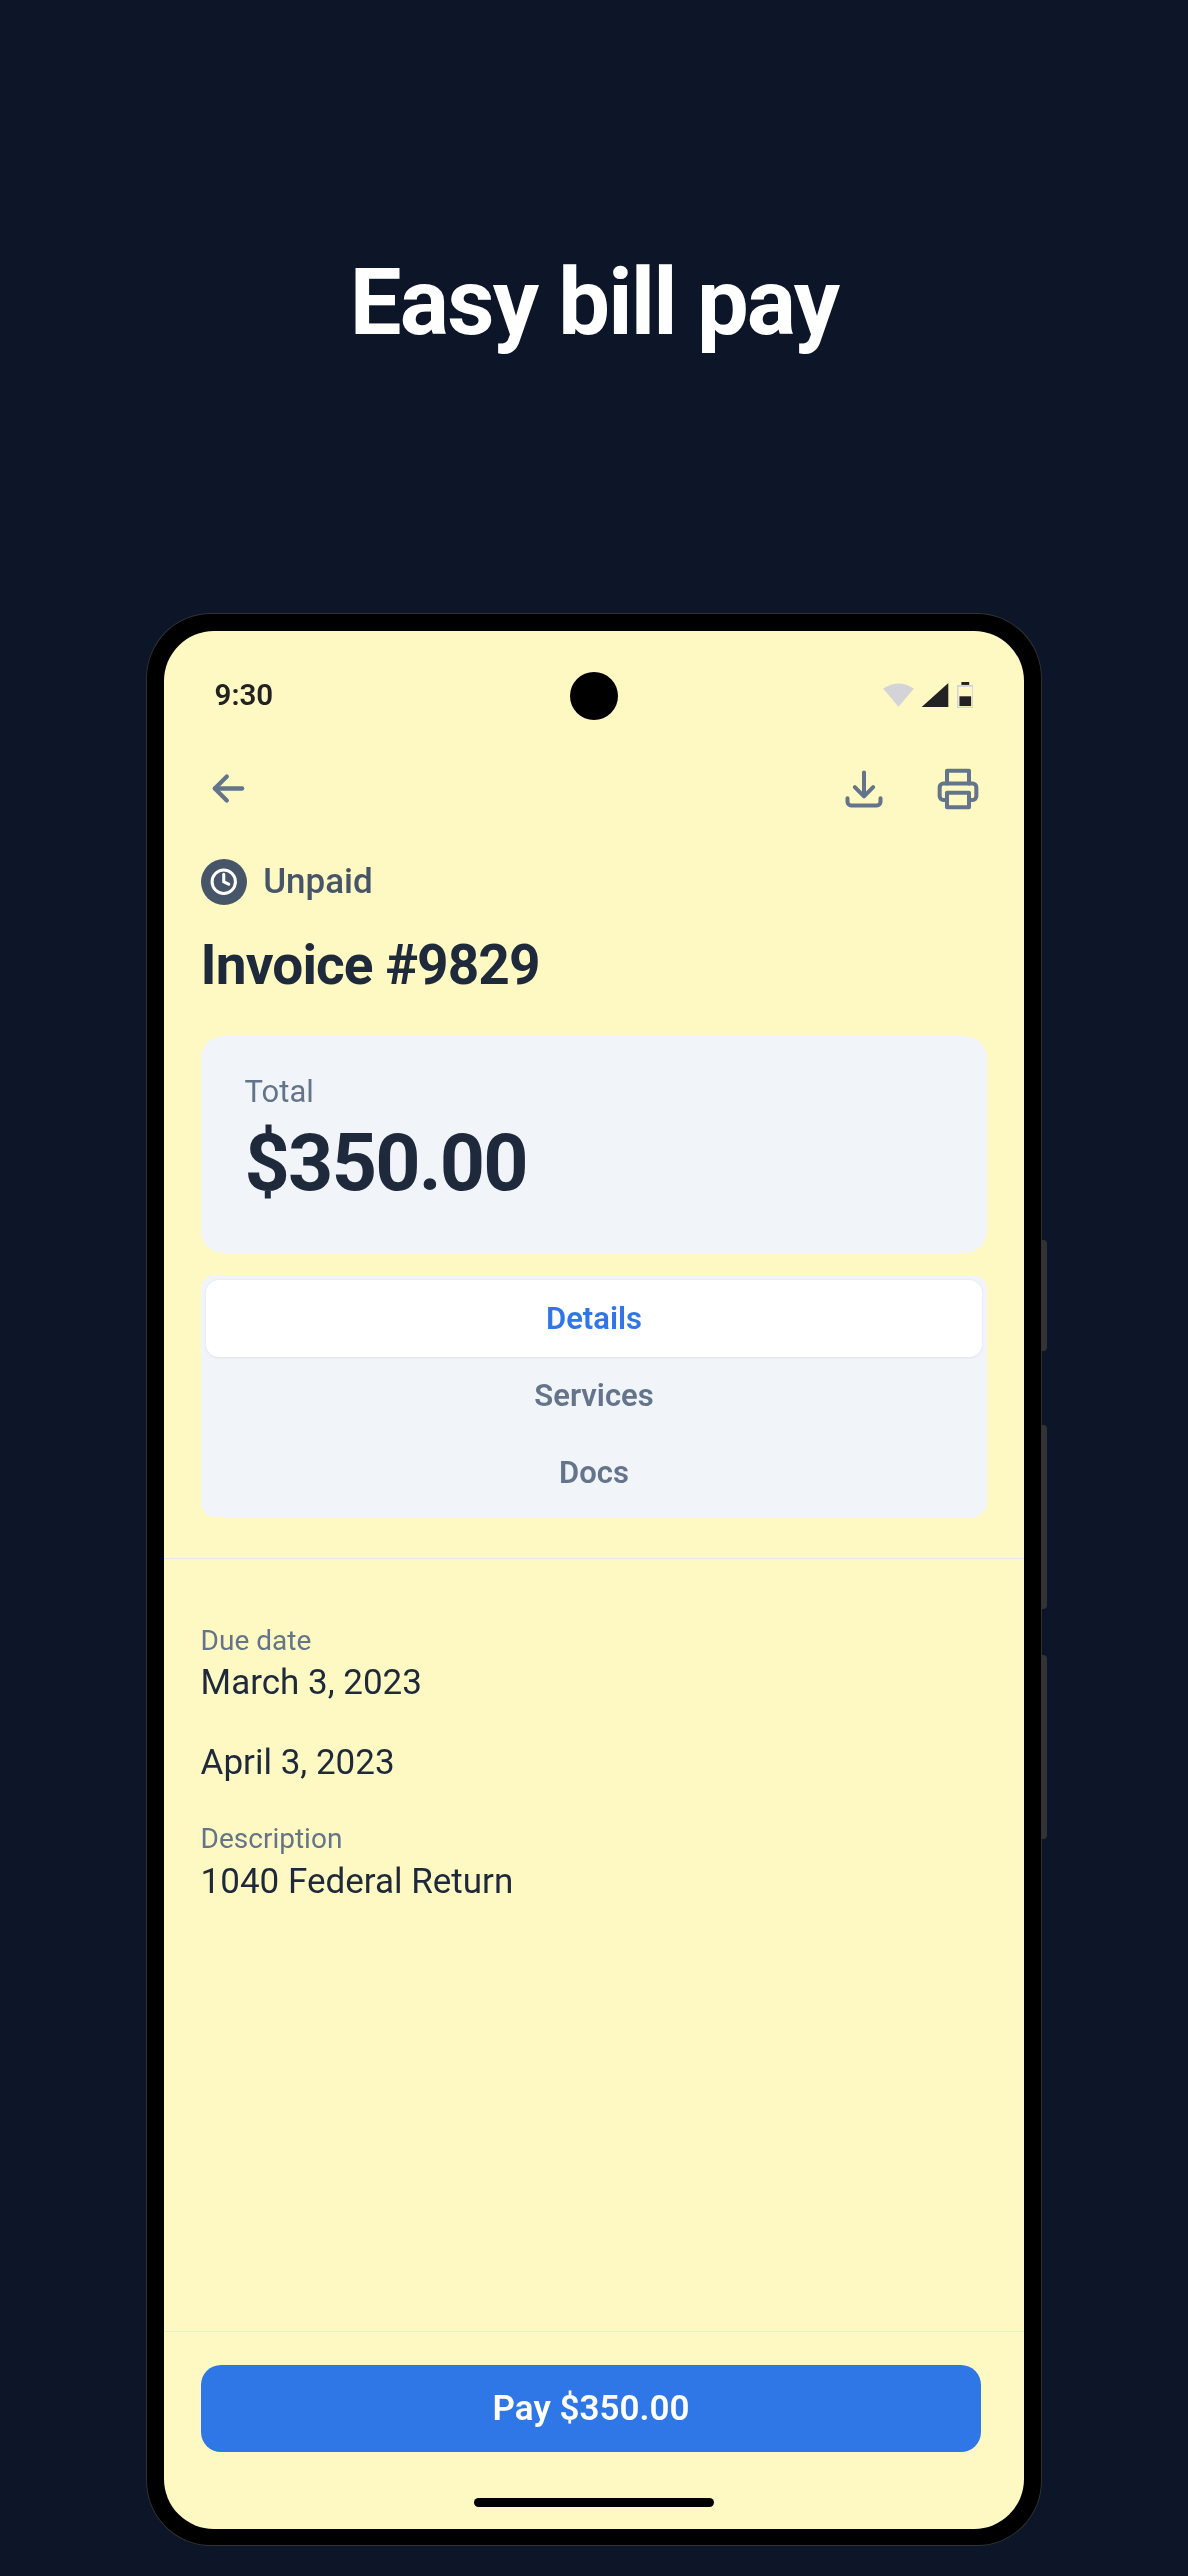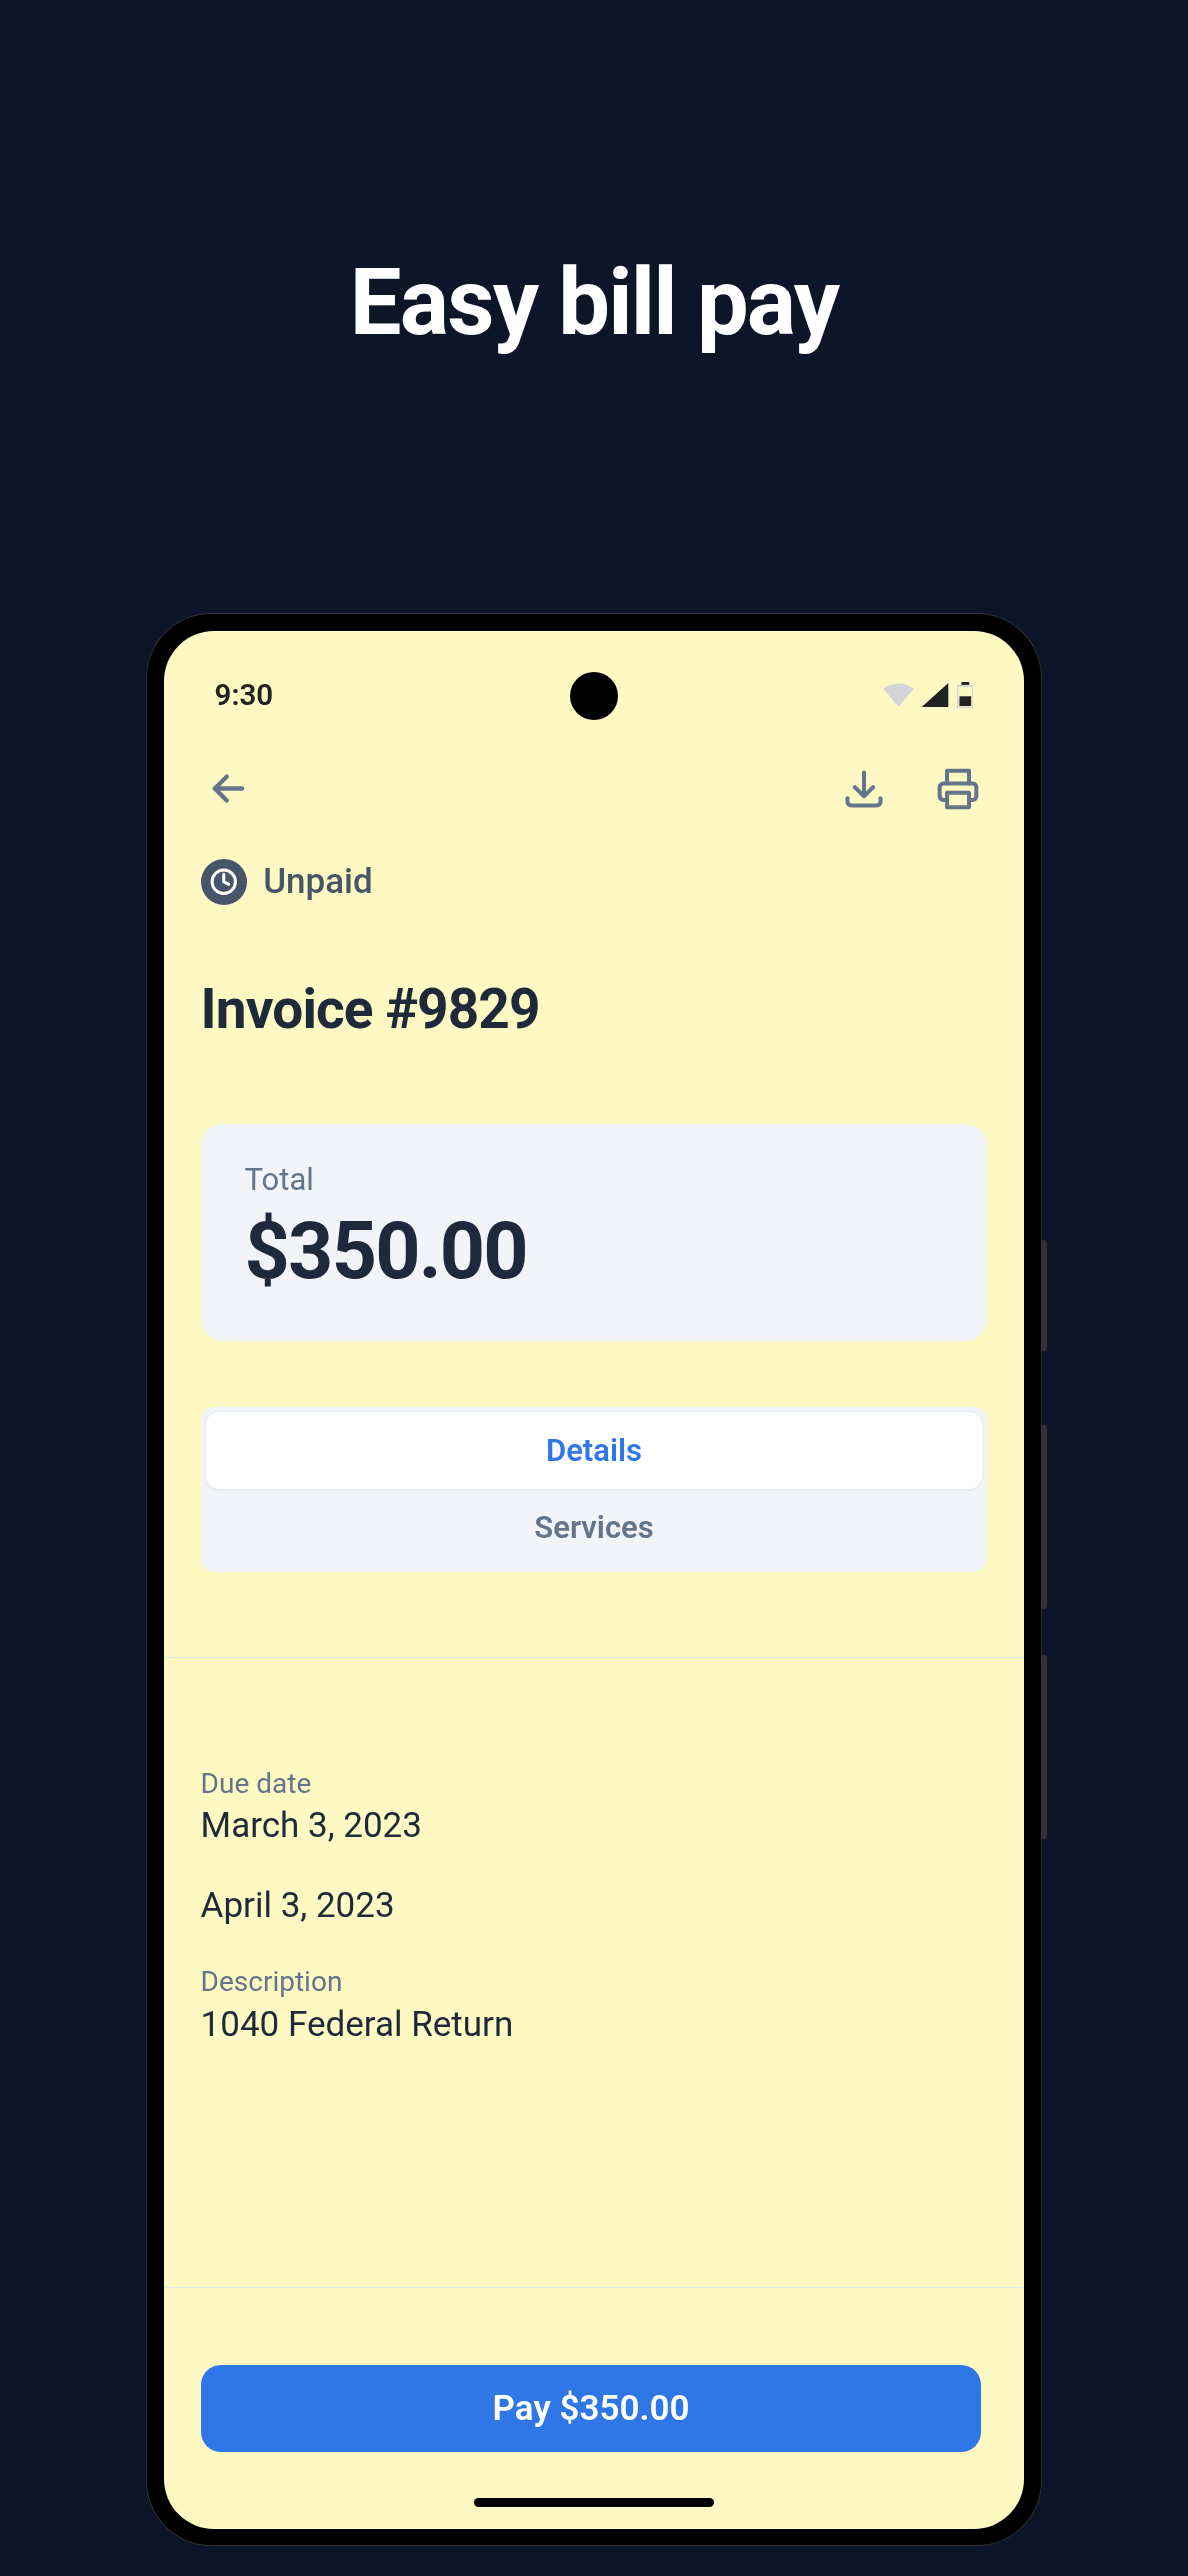--- a/index.html
+++ b/index.html
@@ -107,21 +107,20 @@
       cursor: pointer;
       padding: 7.4px;
       color: #64748b;
     }
     
     .content {
       padding: 0 37px;
       flex: 1;
       display: flex;
       flex-direction: column;
-      gap: 44px;
     }
     
     .status-row {
       display: flex;
       align-items: center;
       gap: 16.6px;
       margin-top: 9.2px;
     }
     
     .clock-badge {
@@ -352,20 +351,21 @@
       <div class="invoice-title">Invoice #9829</div>
 
       <div class="total-card">
         <div class="total-label">Total</div>
         <div class="total-amount">$350.00</div>
       </div>
 
       <div class="tabs">
         <button class="tab active">Details</button>
         <button class="tab">Services</button>
+        <button class="tab">Docs</button>
       </div>
 
       <div class="divider"></div>
 
       <div class="details-list">
         <div class="detail-item">
           <div class="detail-label">Due date</div>
           <div class="detail-value">March 3, 2023</div>
         </div>
         <div class="detail-item">

